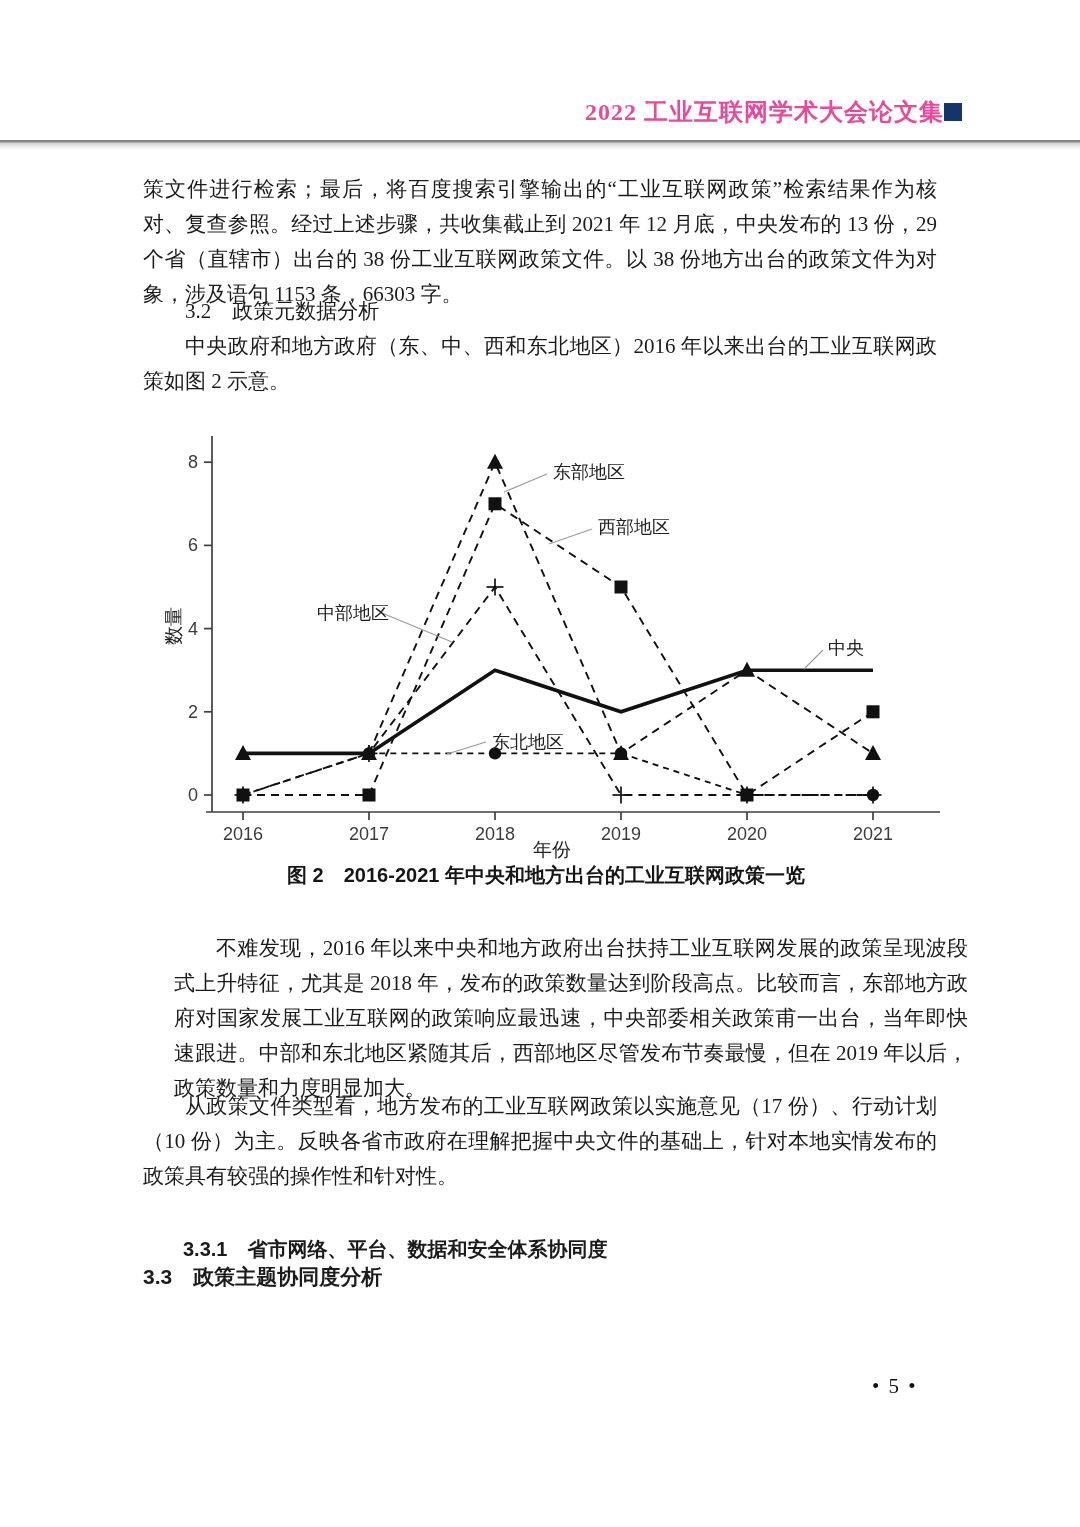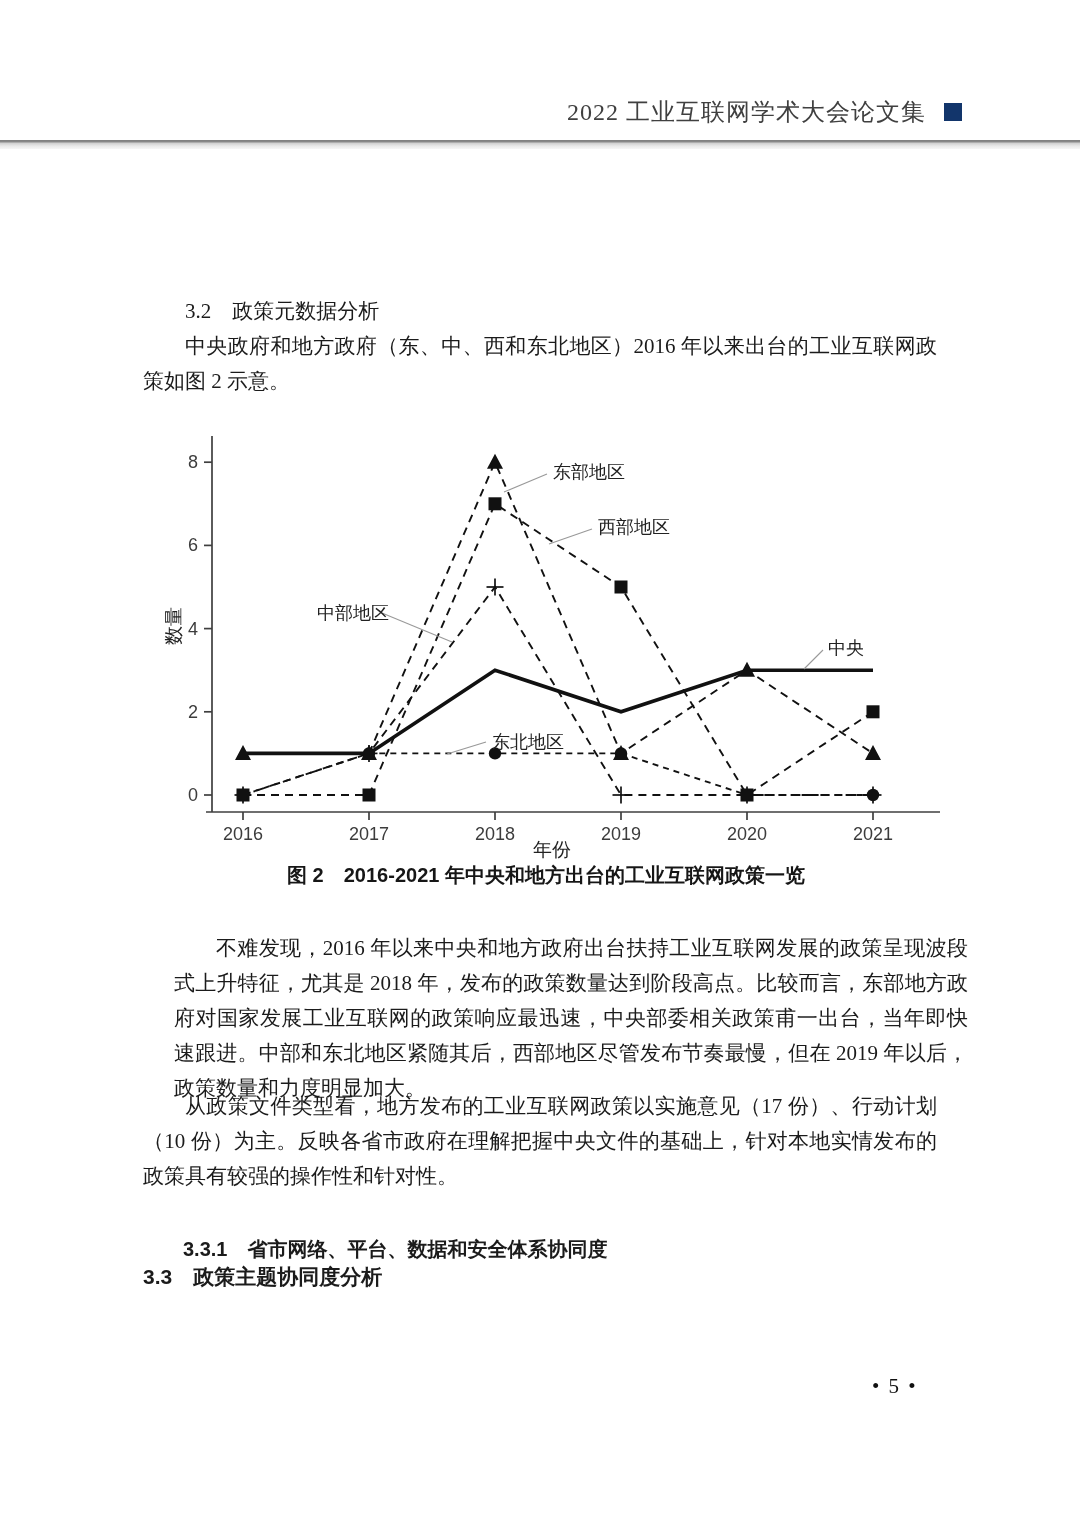--- a/index.html
+++ b/index.html
@@ -6,22 +6,22 @@
   .page{
     position:relative;
     width:1080px;height:1527px;
     background:#ffffff;
     font-family:"Liberation Serif","DejaVu Serif",serif;
     color:#1b1b1b;
     overflow:hidden;
   }
   .header{
     position:absolute;top:96px;right:118px;
-    font-size:24px;font-weight:400;color:#404040;
-    display:flex;align-items:center;gap:18px;
+    font-size:24px;font-weight:700;color:#ec4899;
+    display:flex;align-items:center;gap:0;
     letter-spacing:1px;
   }
   .header .sq{
     display:inline-block;width:18px;height:18px;background:#12356b;
   }
   .divider{
     position:absolute;top:140px;left:0;width:1080px;height:9px;
     background:linear-gradient(to bottom,#7f7f7f 0,#8b8b8b 2px,#cfcfcf 3px,#e9e9e9 6px,#f7f7f7 9px);
   }
   .textblock{
@@ -58,20 +58,21 @@
 
 <div class="page">
 
   <div class="header">
     <span>2022 工业互联网学术大会论文集</span>
     <span class="sq"></span>
   </div>
 
   <div class="divider"></div>
 
+  <div class="textblock" style="top:172px;">策文件进行检索；最后，将百度搜索引擎输出的“工业互联网政策”检索结果作为核对、复查参照。经过上述步骤，共收集截止到 2021 年 12 月底，中央发布的 13 份，29 个省（直辖市）出台的 38 份工业互联网政策文件。以 38 份地方出台的政策文件为对象，涉及语句 1153 条，66303 字。</div>
 
   <div class="textblock h-serif" style="top:294px;text-indent:2em;">3.2　政策元数据分析</div>
 
   <div class="textblock indent" style="top:329px;">中央政府和地方政府（东、中、西和东北地区）2016 年以来出台的工业互联网政策如图 2 示意。</div>
 
   <div class="chart-wrap">
     <svg id="chart" width="790" height="432" viewBox="0 0 790 432">
         <line x1="52" y1="6" x2="52" y2="382" class="axis"></line>
         <line x1="46" y1="382" x2="780" y2="382" class="axis"></line>
         <line x1="44" y1="365" x2="52" y2="365" class="axis"></line>

